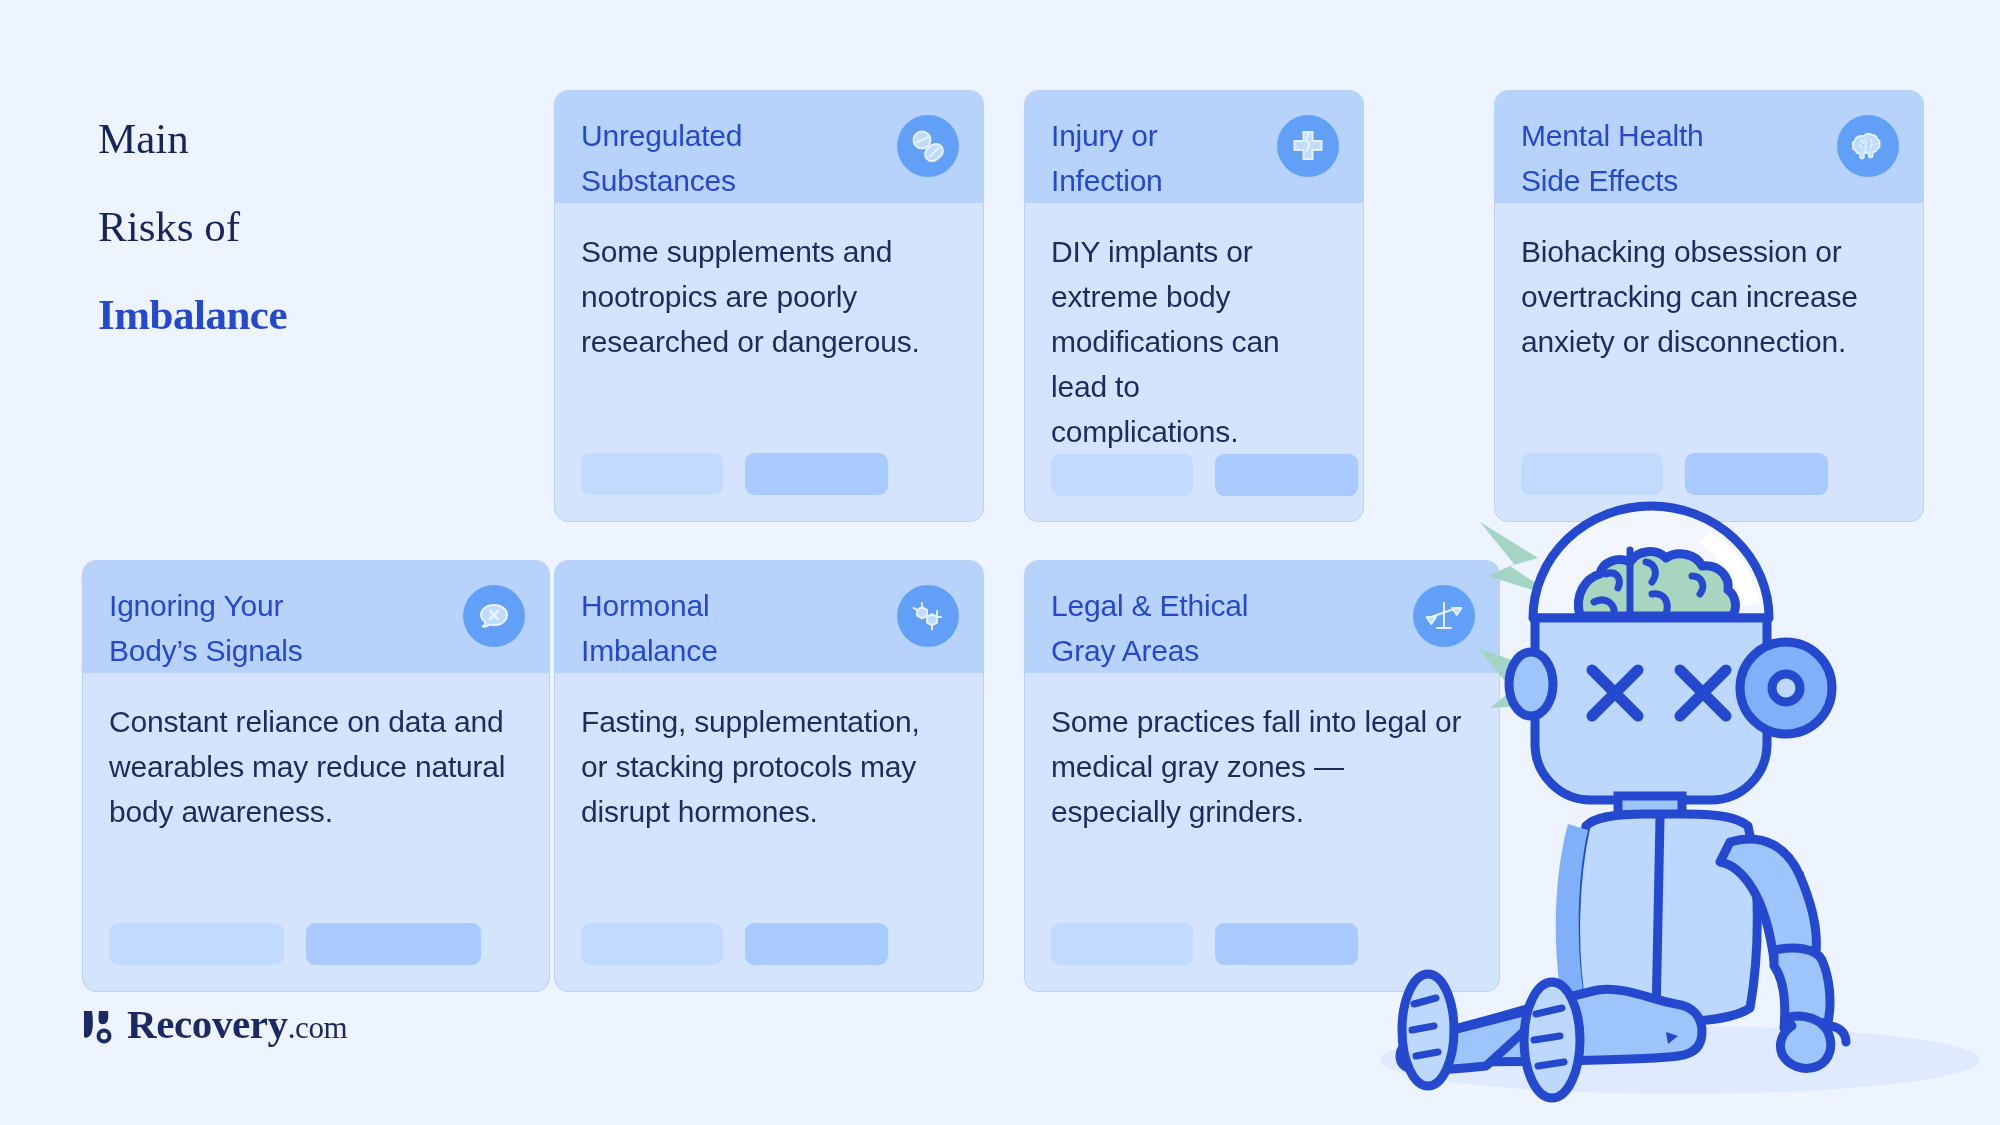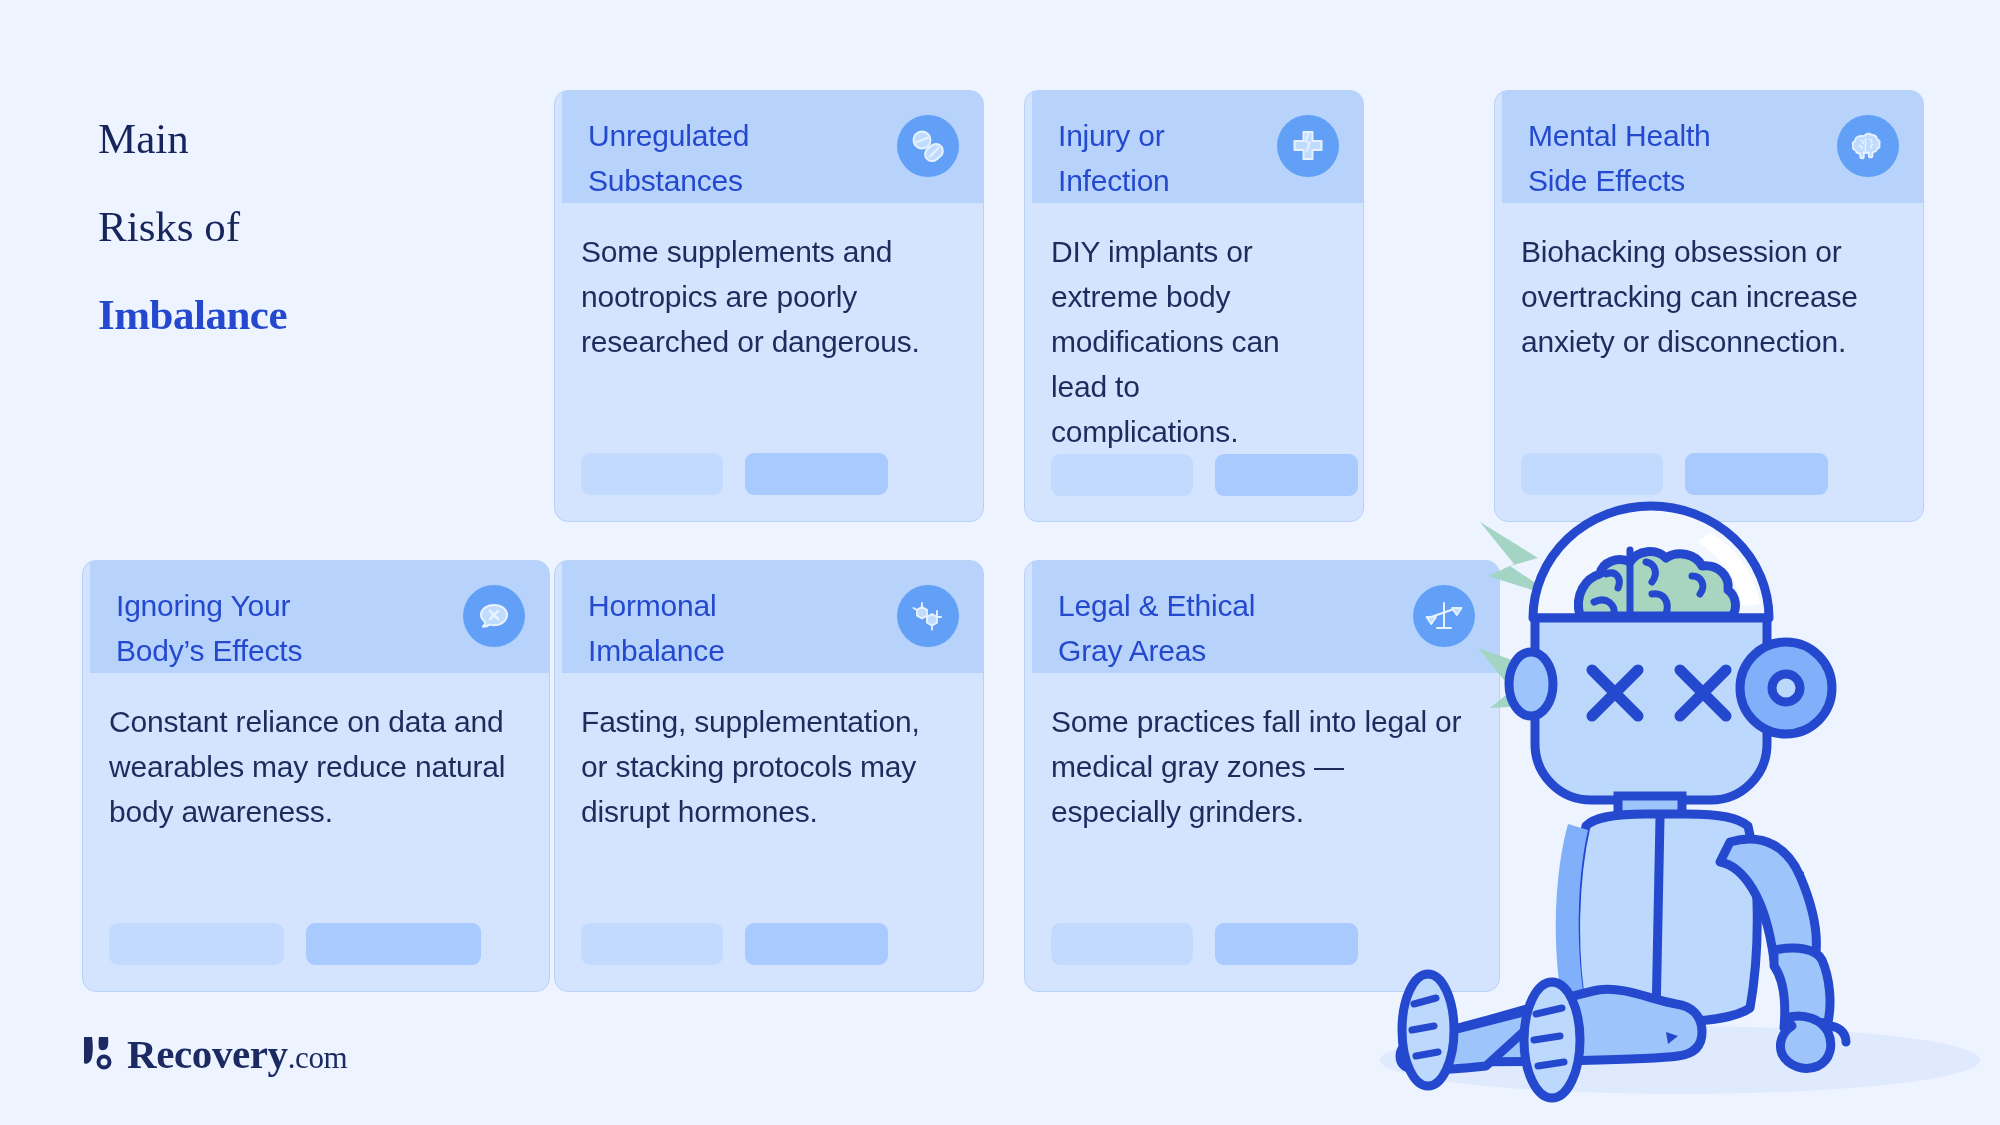--- a/index.html
+++ b/index.html
@@ -31,21 +31,20 @@
     box-sizing:border-box;
     display:flex;flex-direction:column;
   }
   .card-head{
     background:#b7d3fb;
     height:112px;
     box-sizing:border-box;
     padding:22px 24px 0 26px;
     display:flex;align-items:flex-start;justify-content:space-between;
     flex:0 0 auto;
-    margin-left:7px;
   }
   .card-title{
     font-size:30px;line-height:45px;color:#2449cf;
     font-weight:normal;letter-spacing:-0.2px;
     max-width:72%;
   }
   .icon-circle{
     width:62px;height:62px;border-radius:50%;
     background:#62a0f7;flex:0 0 auto;
     display:flex;align-items:center;justify-content:center;
@@ -74,22 +73,22 @@
   
   #card-0{left:554px;top:90px;width:430px;height:432px;}
   #card-1{left:1024px;top:90px;width:340px;height:432px;}
   #card-2{left:1494px;top:90px;width:430px;height:432px;}
   #card-3{left:82px;top:560px;width:468px;height:432px;}
   #card-4{left:554px;top:560px;width:430px;height:432px;}
   #card-5{left:1024px;top:560px;width:476px;height:432px;}
 
   
   .logo{
-    position:absolute;left:82px;top:1034px;
-    display:flex;align-items:flex-start;gap:13px;
+    position:absolute;left:82px;top:1004px;
+    display:flex;align-items:center;gap:13px;
   }
   .logo-text{
     font-family:"Liberation Serif", serif;
     color:#1b2a63;font-size:41px;font-weight:bold;letter-spacing:-0.4px;
     line-height:41px;
   }
   .logo-tld{font-size:31px;font-weight:normal;}
 
   
   .robot{position:absolute;left:1330px;top:470px;width:670px;height:655px;}
@@ -173,21 +172,21 @@
     <div class="chips">
       <div class="chip a"></div>
       <div class="chip b"></div>
     </div>
   </div>
 
   <div class="card" id="card-3">
     <div class="card-head">
       <div class="card-title">
         <span>Ignoring Your</span><br>
-        <span>Body’s Effects</span>
+        <span>Body’s Signals</span>
       </div>
       <div class="icon-circle">
         <svg width="40" height="40" viewBox="0 0 40 40">
           <path d="M20 9 c-7.5 0-13 4.4-13 9.8 c0 3 1.7 5.7 4.4 7.4 c-.2 1.8-1.2 3.3-2.6 4.4 c2.6 .2 5-.7 6.6-2 c1.4 .4 3 .6 4.6 .6 c7.5 0 13-4.4 13-10.4 C33 13.4 27.5 9 20 9 z" fill="#bfdcff" stroke="#e8f2ff" stroke-width="2" stroke-linejoin="round"></path>
           <path d="M16 15 l8 8 M24 15 l-8 8" stroke="#e8f2ff" stroke-width="2.6" stroke-linecap="round"></path>
         </svg>
       </div>
     </div>
     <div class="card-body">
       <div class="card-desc">Constant reliance on data and wearables may reduce natural body awareness.</div>

